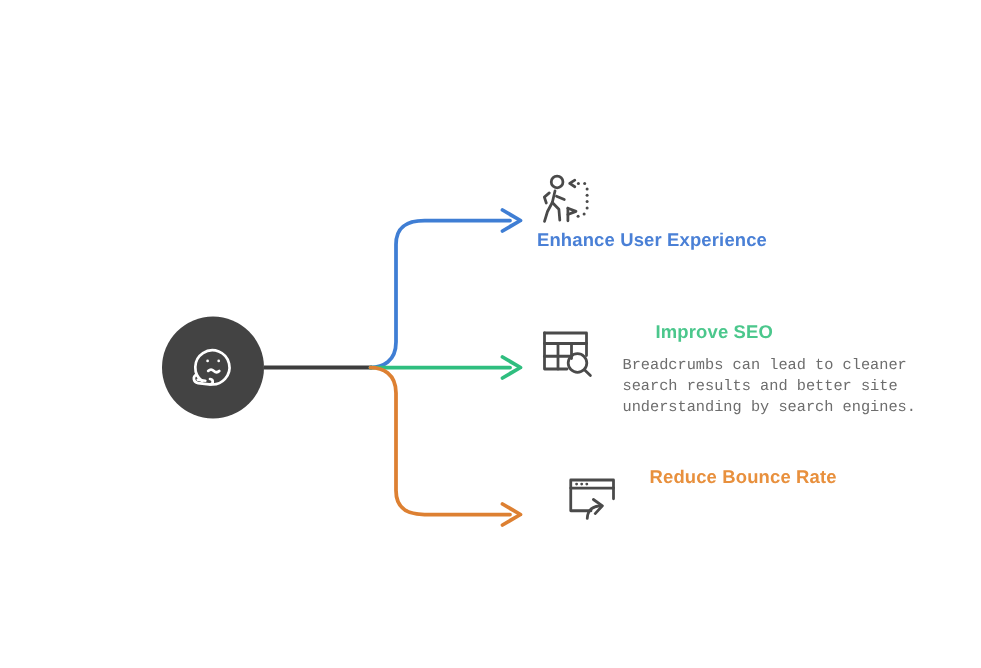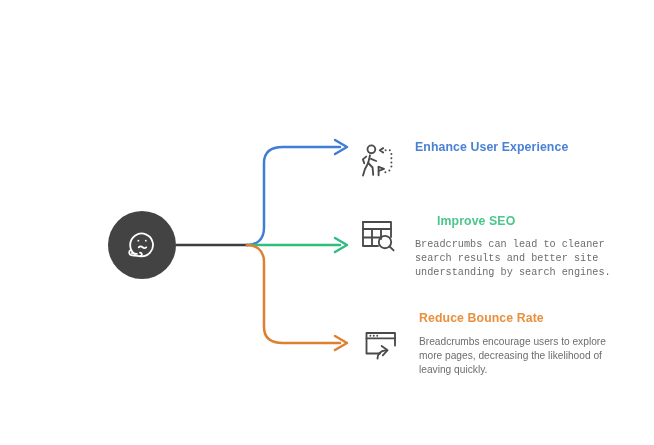--- a/index.html
+++ b/index.html
@@ -72,23 +72,23 @@
     margin: 0 0 9px 0;
     white-space: nowrap;
   }
   .branch-body {
     font-size: 10.2px;
     line-height: 14.2px;
     color: #6d6d6d;
     margin: 0;
   }
 
-  #branch-0 { left: 358px; top: 140px; }
+  #branch-0 { left: 358px; top: 112px; flex-direction: column; }
   #branch-1 { left: 358px; top: 214px; }
-  #branch-2 { left: 362px; top: 311px; align-items: center; }
+  #branch-2 { left: 376px; top: 311px; }
 </style>
 </head>
 <body>
 
 <div id="diagram-root" style="background: rgb(255, 255, 255);">
 
   <svg id="connector-layer" viewBox="0 0 654 445" width="654" height="445" xmlns="http://www.w3.org/2000/svg">
 
     <path d="M176 245 L248 245" fill="none" stroke="#3d3d3d" stroke-width="2.6" stroke-linecap="butt"></path>
 
@@ -189,17 +189,16 @@
         <circle cx="8.4" cy="10.7" r="0.95" fill="#4a4a4a" stroke="none"></circle>
         <circle cx="11.8" cy="10.7" r="0.95" fill="#4a4a4a" stroke="none"></circle>
         <circle cx="15.2" cy="10.7" r="0.95" fill="#4a4a4a" stroke="none"></circle>
 
         <path d="M15.5 33.6 q0.3 -7.6 8.2 -8.3"></path>
         <path d="M19.6 21.0 L25.6 25.2 L20.8 30.4"></path>
       </svg>
     </span>
     <div class="branch-text">
       <p class="branch-title" style="color:#e8903d;">Reduce Bounce Rate</p>
-      <p class="branch-body" style="color: rgb(109, 109, 109);">Breadcrumbs encourage users to explore more pages, decreasing the likelihood of leaving quickly.</p>
     </div>
   </div>
 
 </div>
 
 </body></html>

